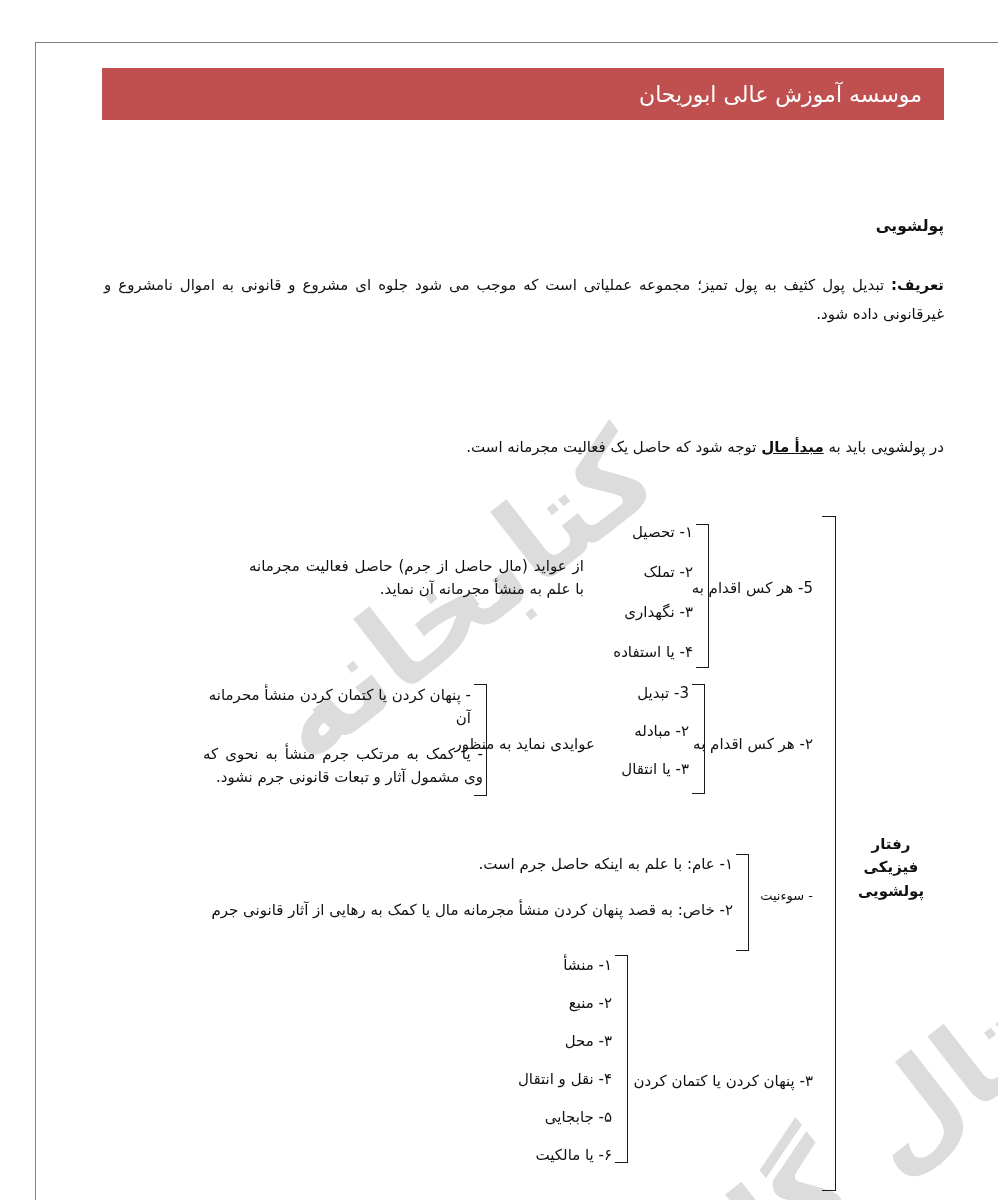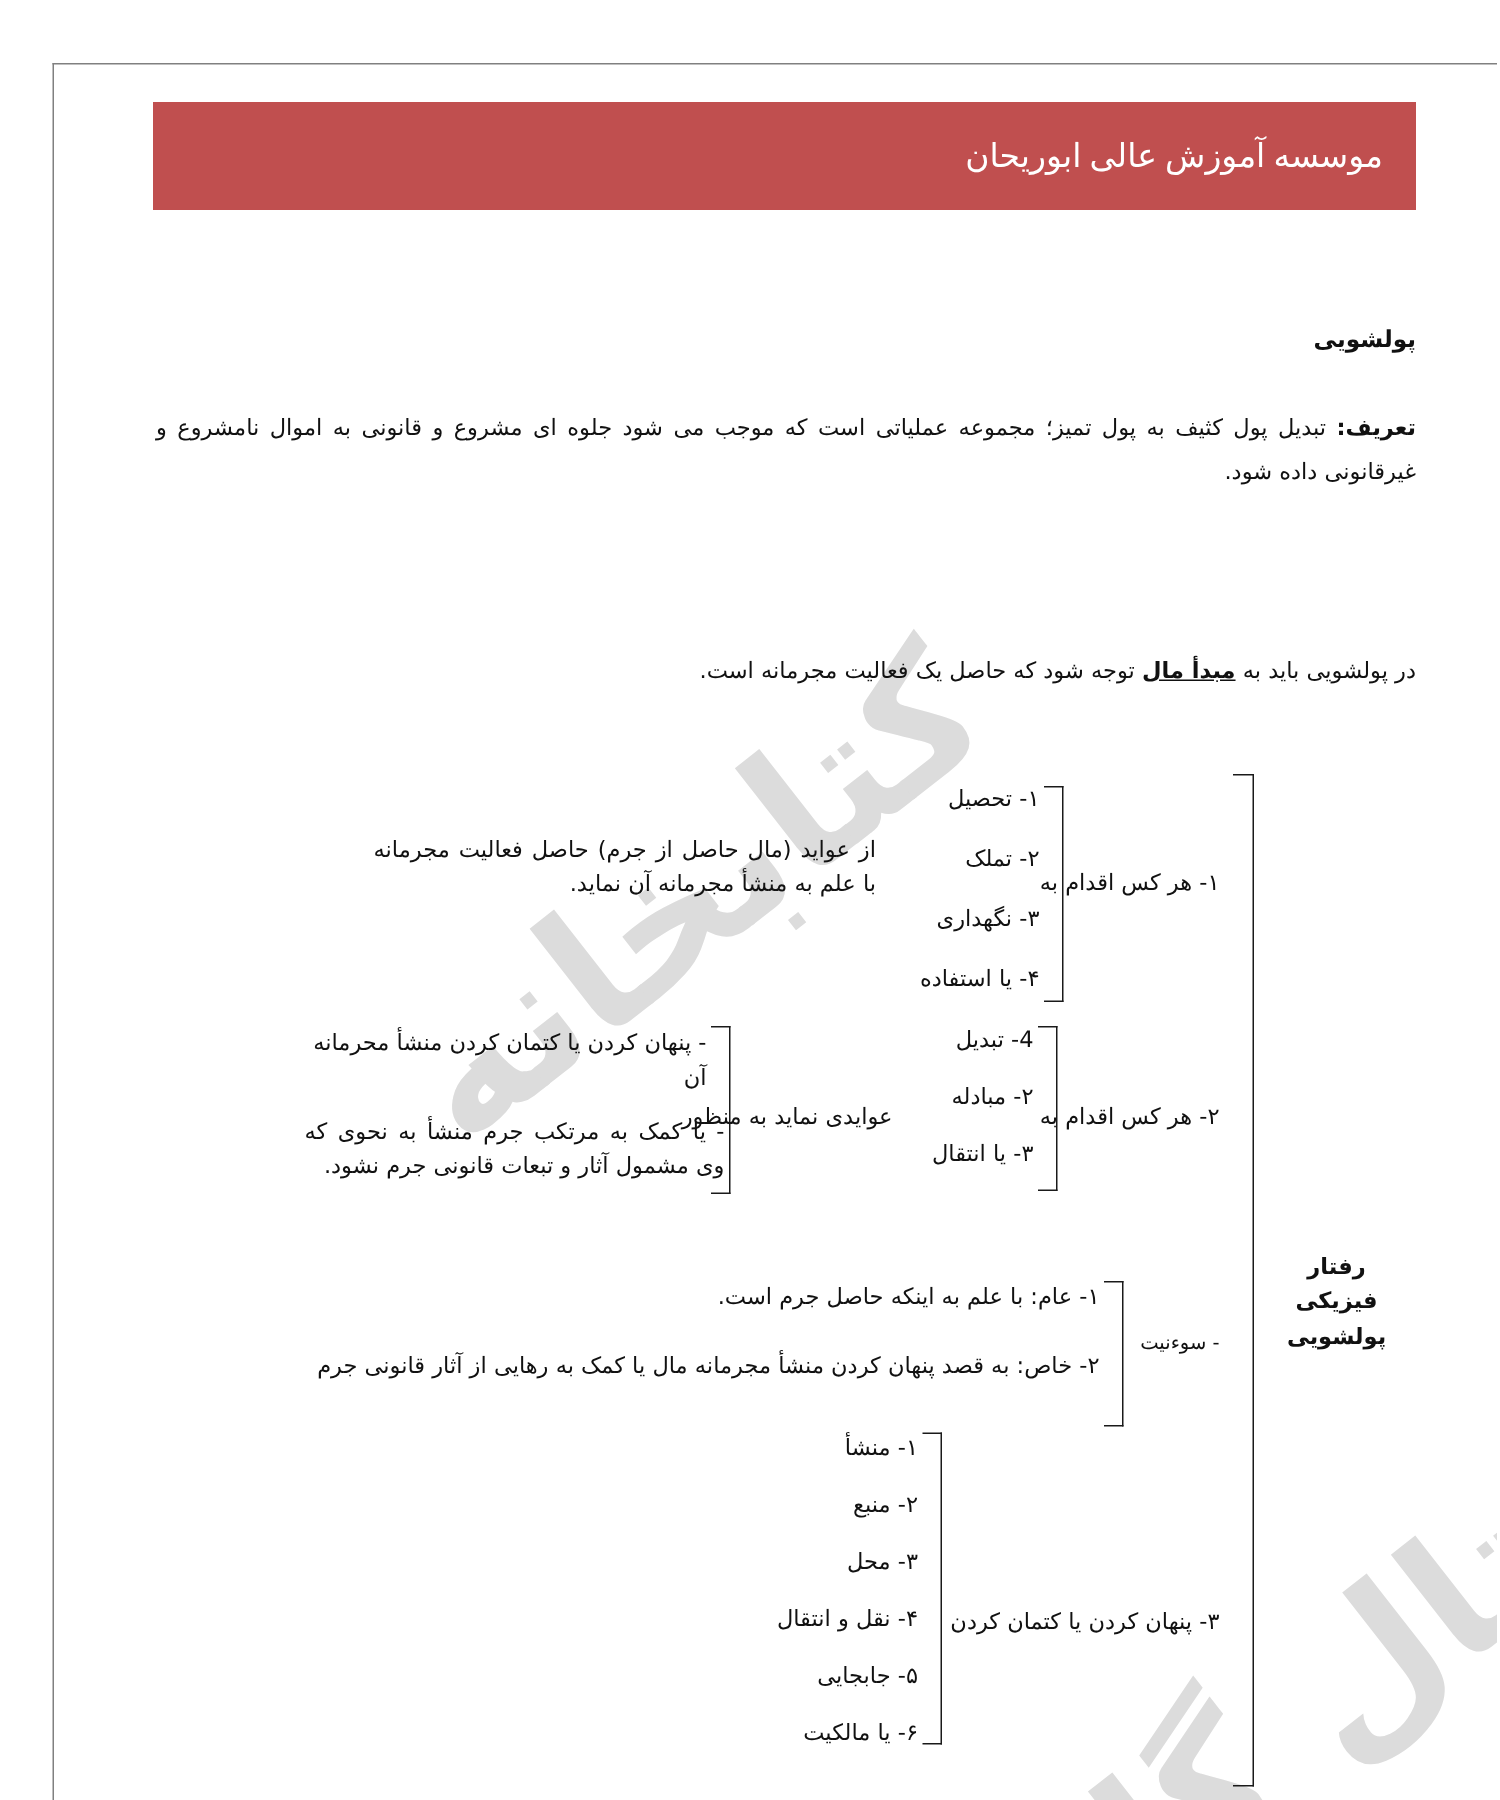--- a/index.html
+++ b/index.html
@@ -74,28 +74,27 @@
     height: 1160px;
     z-index: 2;
   }
 
   
   .banner {
     position: absolute;
     right: 55px;
     top: 25px;
     width: 842px;
-    height: 72px;
+    height: 52px;
     background: #c04f4f;
     display: flex;
     align-items: center;
     justify-content: flex-start;
     box-sizing: border-box;
     padding-right: 22px;
-    font-family: Liberation Serif, serif;
   }
   .banner-title {
     color: #ffffff;
     font-size: 22px;
     font-weight: 400;
     letter-spacing: 0.4px;
   }
 
   
   .doc-heading {
@@ -201,34 +200,34 @@
 
     <div class="doc-heading">پولشویی</div>
 
     <div class="para def-para"><b>تعریف:</b><span> تبدیل پول کثیف به پول تمیز؛ مجموعه عملیاتی است که موجب می شود جلوه ای مشروع و قانونی به اموال نامشروع و غیرقانونی داده شود.</span></div>
 
     <div class="para mabda-para"><span>در پولشویی باید به </span><span class="u">مبدأ مال</span><span> توجه شود که حاصل یک فعالیت مجرمانه است.</span></div>
 
     <div class="outer-label">رفتار فیزیکی پولشویی</div>
     <div class="outer-bracket"></div>
 
-    <div class="node-title" style="right:186px; top:536px;">۱- هر کس اقدام به</div>
+    <div class="node-title" style="right:186px; top:536px;">5- هر کس اقدام به</div>
     <div class="brk brk-right" style="right:290px; top:481px; width:13px; height:144px;"></div>
     <div class="item-list" style="right:306px; top:482px; width:96px;">
       <span class="it" style="position:absolute; right:0; top:0;">۱- تحصیل</span>
       <span class="it" style="position:absolute; right:0; top:40px;">۲- تملک</span>
       <span class="it" style="position:absolute; right:0; top:80px;">۳- نگهداری</span>
       <span class="it" style="position:absolute; right:0; top:120px;">۴- یا استفاده</span>
     </div>
     <div class="side-note" style="right:415px; top:512px; width:335px;">از عواید (مال حاصل از جرم) حاصل فعالیت مجرمانه با علم به منشأ مجرمانه آن نماید.</div>
 
     <div class="node-title" style="right:186px; top:692px;">۲- هر کس اقدام به</div>
     <div class="brk brk-right" style="right:294px; top:641px; width:13px; height:110px;"></div>
     <div class="item-list" style="right:310px; top:643px; width:85px;">
-      <span class="it" style="position:absolute; right:0; top:0;">4- تبدیل</span>
+      <span class="it" style="position:absolute; right:0; top:0;">3- تبدیل</span>
       <span class="it" style="position:absolute; right:0; top:38px;">۲- مبادله</span>
       <span class="it" style="position:absolute; right:0; top:76px;">۳- یا انتقال</span>
     </div>
     <div class="node-title" style="right:404px; top:692px;">عوایدی نماید به منظور</div>
     <div class="brk brk-right" style="right:512px; top:641px; width:13px; height:112px;"></div>
     <div class="side-note ta-right" style="right:528px; top:641px; width:280px;">- پنهان کردن یا کتمان کردن منشأ محرمانه آن</div>
     <div class="side-note" style="right:516px; top:700px; width:280px;">- یا کمک به مرتکب جرم منشأ به نحوی که وی مشمول آثار و تبعات قانونی جرم نشود.</div>
 
     <div class="node-title" style="right:186px; top:845px; font-size:13px;text-align:right;">- سوءنیت</div>
     <div class="brk brk-right" style="right:250px; top:811px; width:13px; height:97px;"></div>

